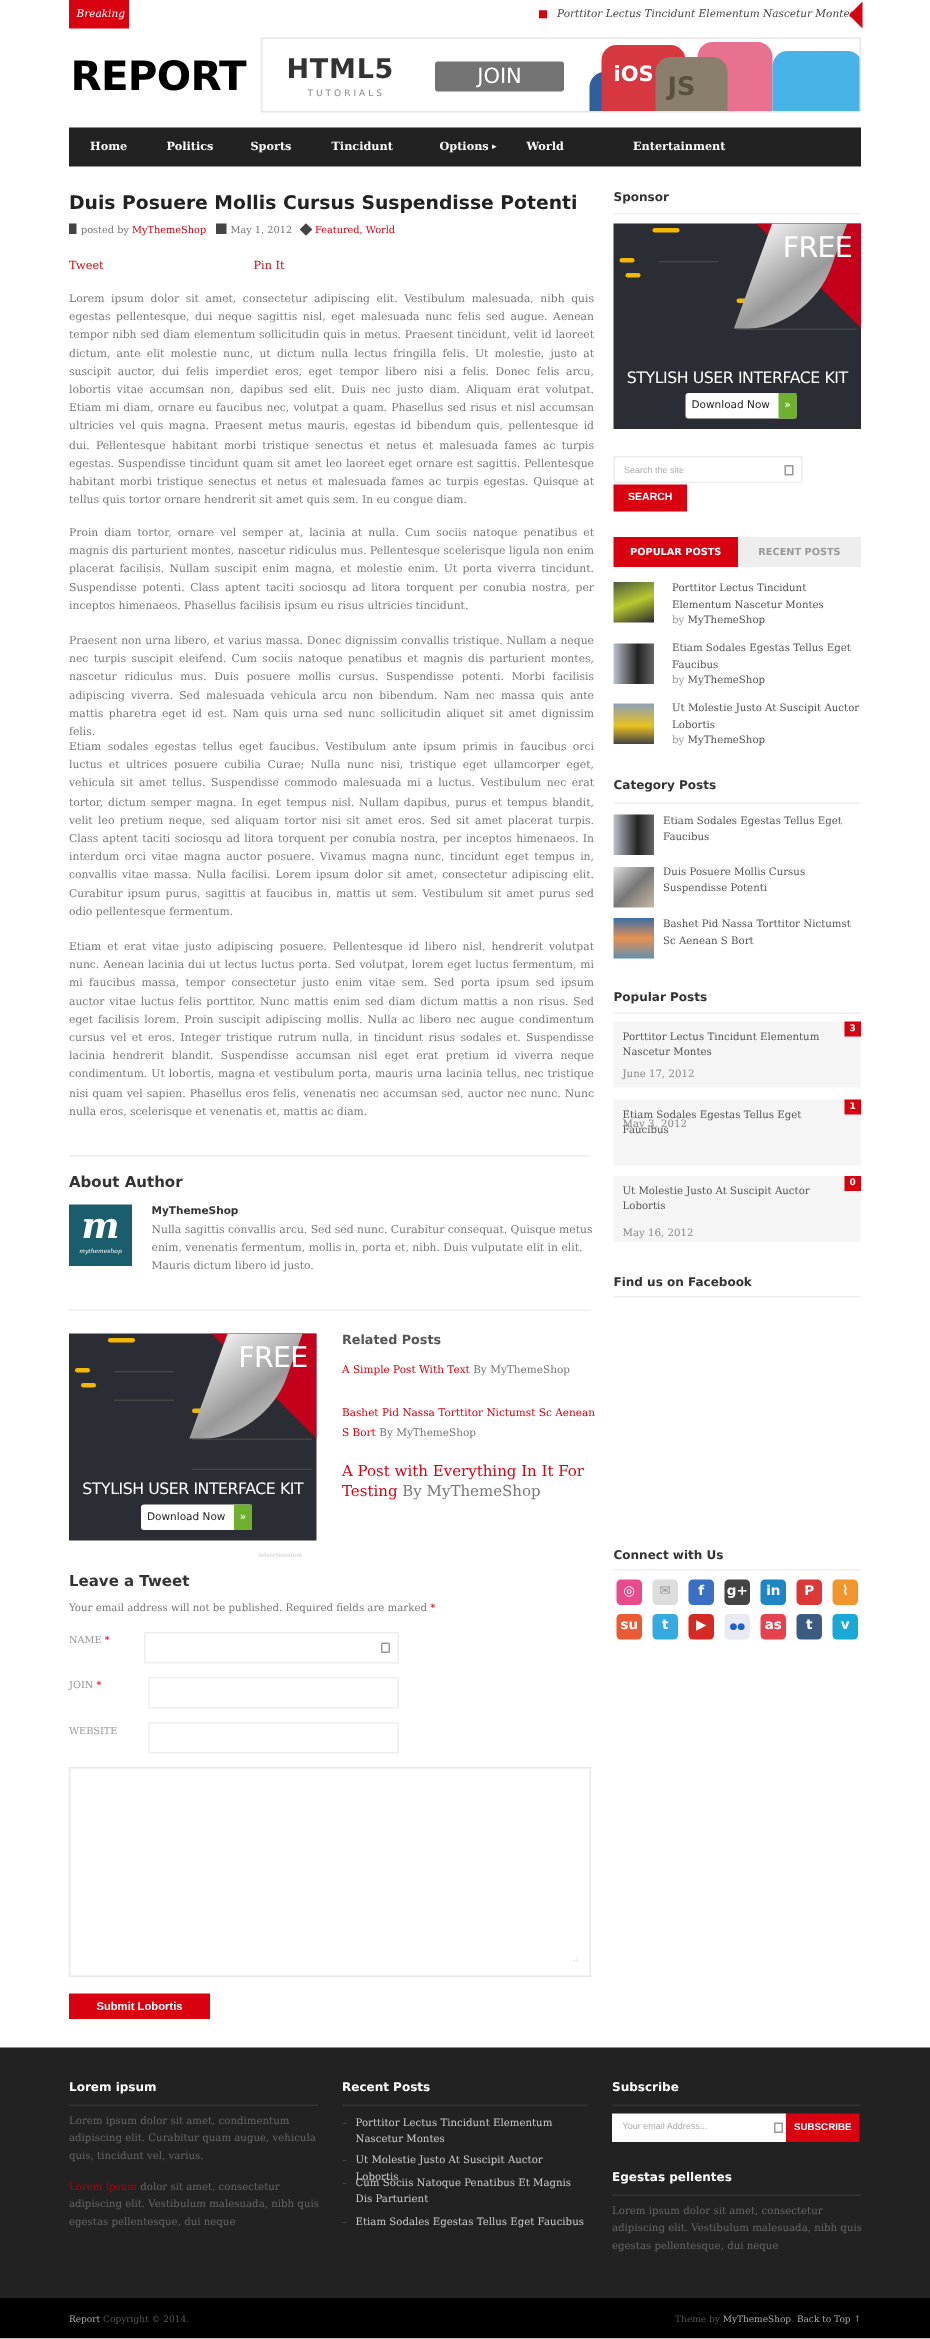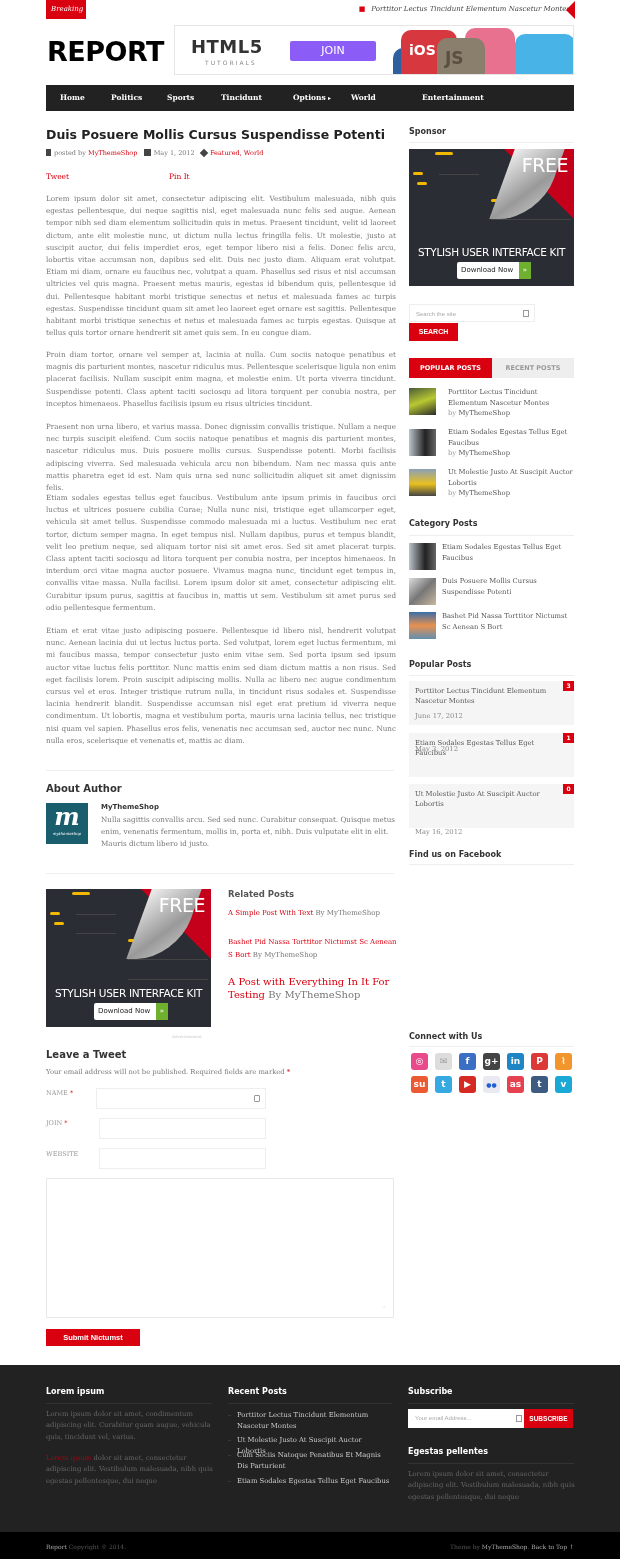--- a/index.html
+++ b/index.html
@@ -7,21 +7,21 @@
 a{color:#d9000f;text-decoration:none}
 
 .breaking{position:absolute;left:46px;top:0;width:40px;height:19px;background:#d9000f;color:#fff;font-style:italic;font-size:7px;line-height:19px;padding-left:5px}
 .ticker{position:absolute;right:50px;top:5px;font-style:italic;font-size:7px;color:#444}
 .ticker .dot{color:#d9000f;margin-right:6px}
 .tick-arrow{position:absolute;left:566px;top:1px;width:0;height:0;border-top:9px solid transparent;border-bottom:9px solid transparent;border-right:9px solid #d9000f}
 .logo{position:absolute;left:47px;top:36px;font-family:"DejaVu Sans",sans-serif;font-weight:bold;font-size:27px;color:#000;letter-spacing:-0.5px}
 .banner{position:absolute;left:174px;top:25px;width:400px;height:50px;border:1px solid #e6e6e6;background:#fff;overflow:hidden}
 .banner .h5{position:absolute;left:16px;top:10px;font-family:"DejaVu Sans",sans-serif;font-weight:bold;font-size:18px;color:#333;letter-spacing:0.5px}
 .banner .tut{position:absolute;left:30px;top:33px;font-family:"DejaVu Sans",sans-serif;font-size:6px;color:#888;letter-spacing:2px}
-.banner .join{position:absolute;left:115px;top:15px;width:86px;height:20px;background:#8b5cf6;border-radius:2px;color:#fff;font-family:"DejaVu Sans",sans-serif;font-size:11px;line-height:20px;text-align:center}
+.banner .join{position:absolute;left:115px;top:15px;width:86px;height:20px;background:#737373;border-radius:2px;color:#fff;font-family:"DejaVu Sans",sans-serif;font-size:14px;line-height:20px;text-align:center}
 .banner .join b{font-weight:bold}
 .badge{position:absolute;border-radius:10px 10px 0 0;font-family:"DejaVu Sans",sans-serif;font-weight:bold;color:#fff}
 
 .nav{position:absolute;left:46px;top:85px;width:528px;height:26px;background:#222}
 .nav span{position:absolute;top:0;line-height:26px;color:#fff;font-weight:bold;font-size:7.5px}
 
 .title{position:absolute;left:46px;top:127px;font-family:"DejaVu Sans",sans-serif;font-weight:bold;font-size:12.5px;color:#222}
 .meta{position:absolute;left:46px;top:149px;font-size:6.5px;color:#777;white-space:nowrap}
 .meta .ic{display:inline-block;width:7px;height:7px;background:#444;margin-right:3px;vertical-align:-1px}
 .share{position:absolute;top:172px;font-size:7.5px;color:#d9000f}
@@ -147,21 +147,21 @@
 <div class="h3" style="left:46px;top:1049px;font-size:10px">Leave a Tweet</div>
 <div style="position:absolute;left:46px;top:1068px;font-size:6.8px;color:#777"><span>Your email address will not be published. Required fields are marked</span> <span style="color:#d9000f">*</span></div>
 
 <div class="field-label" style="top:1089px"><span>NAME</span> <i>*</i></div>
 <div class="input" style="left:96px;top:1088px;width:170px;height:21px"><span></span><span style="position:absolute;right:5px;top:6px;width:6px;height:7px;border:1px solid #999;border-radius:1px"></span></div>
 <div class="field-label" style="top:1119px"><span>JOIN</span> <i>*</i></div>
 <div class="input" style="left:99px;top:1118px;width:167px;height:21px"><span></span></div>
 <div class="field-label" style="top:1150px">WEBSITE</div>
 <div class="input" style="left:99px;top:1148px;width:167px;height:21px"><span></span></div>
 <div class="textarea"><span></span><span style="position:absolute;right:8px;bottom:8px;font-size:5px;color:#bbb">.:</span></div>
-<div class="btn-red" style="left:46px;top:1329px;width:94px;height:17px;line-height:17px;font-size:7.5px">Submit Nictumst</div>
+<div class="btn-red" style="left:46px;top:1329px;width:94px;height:17px;line-height:17px;font-size:7.5px">Submit Lobortis</div>
 
 <div class="h3" style="left:409px;top:127px;font-size:8px">Sponsor</div>
 <div class="hr" style="left:409px;top:142px;width:165px"></div>
 <div class="ad-img" style="left:409px;top:149px;width:165px;height:137px">
   <div class="bar" style="left:26px;top:3px;width:18px"></div>
   <div class="bar" style="left:4px;top:23px;width:10px"></div>
   <div class="bar" style="left:8px;top:33px;width:10px"></div>
   <div class="row" style="left:30px;top:25px;width:40px"></div>
   <div class="bar" style="left:82px;top:50px;width:30px"></div>
   <div class="row" style="left:82px;top:70px;width:80px"></div>
@@ -210,21 +210,21 @@
     <div class="d" style="top:31px">June 17, 2012</div>
     <div class="c">3</div>
   </div>
 <div class="pp" style="top:733px">
     <div class="t">Etiam Sodales Egestas Tellus Eget Faucibus</div>
     <div class="d" style="top:12px">May 3, 2012</div>
     <div class="c">1</div>
   </div>
 <div class="pp" style="top:784px">
     <div class="t">Ut Molestie Justo At Suscipit Auctor Lobortis</div>
-    <div class="d" style="top:44px">May 16, 2012</div>
+    <div class="d" style="top:34px">May 16, 2012</div>
     <div class="c">0</div>
   </div>
 
 <div class="h3" style="left:409px;top:850px;font-size:8px">Find us on Facebook</div>
 <div class="hr" style="left:409px;top:864px;width:165px"></div>
 
 <div class="h3" style="left:409px;top:1032px;font-size:8px">Connect with Us</div>
 <div class="hr" style="left:409px;top:1046px;width:165px"></div>
 <div id="social-grid">
     <div class="soc" style="left: 411px; top: 1053px; background: rgb(232, 74, 140);">◎</div>

